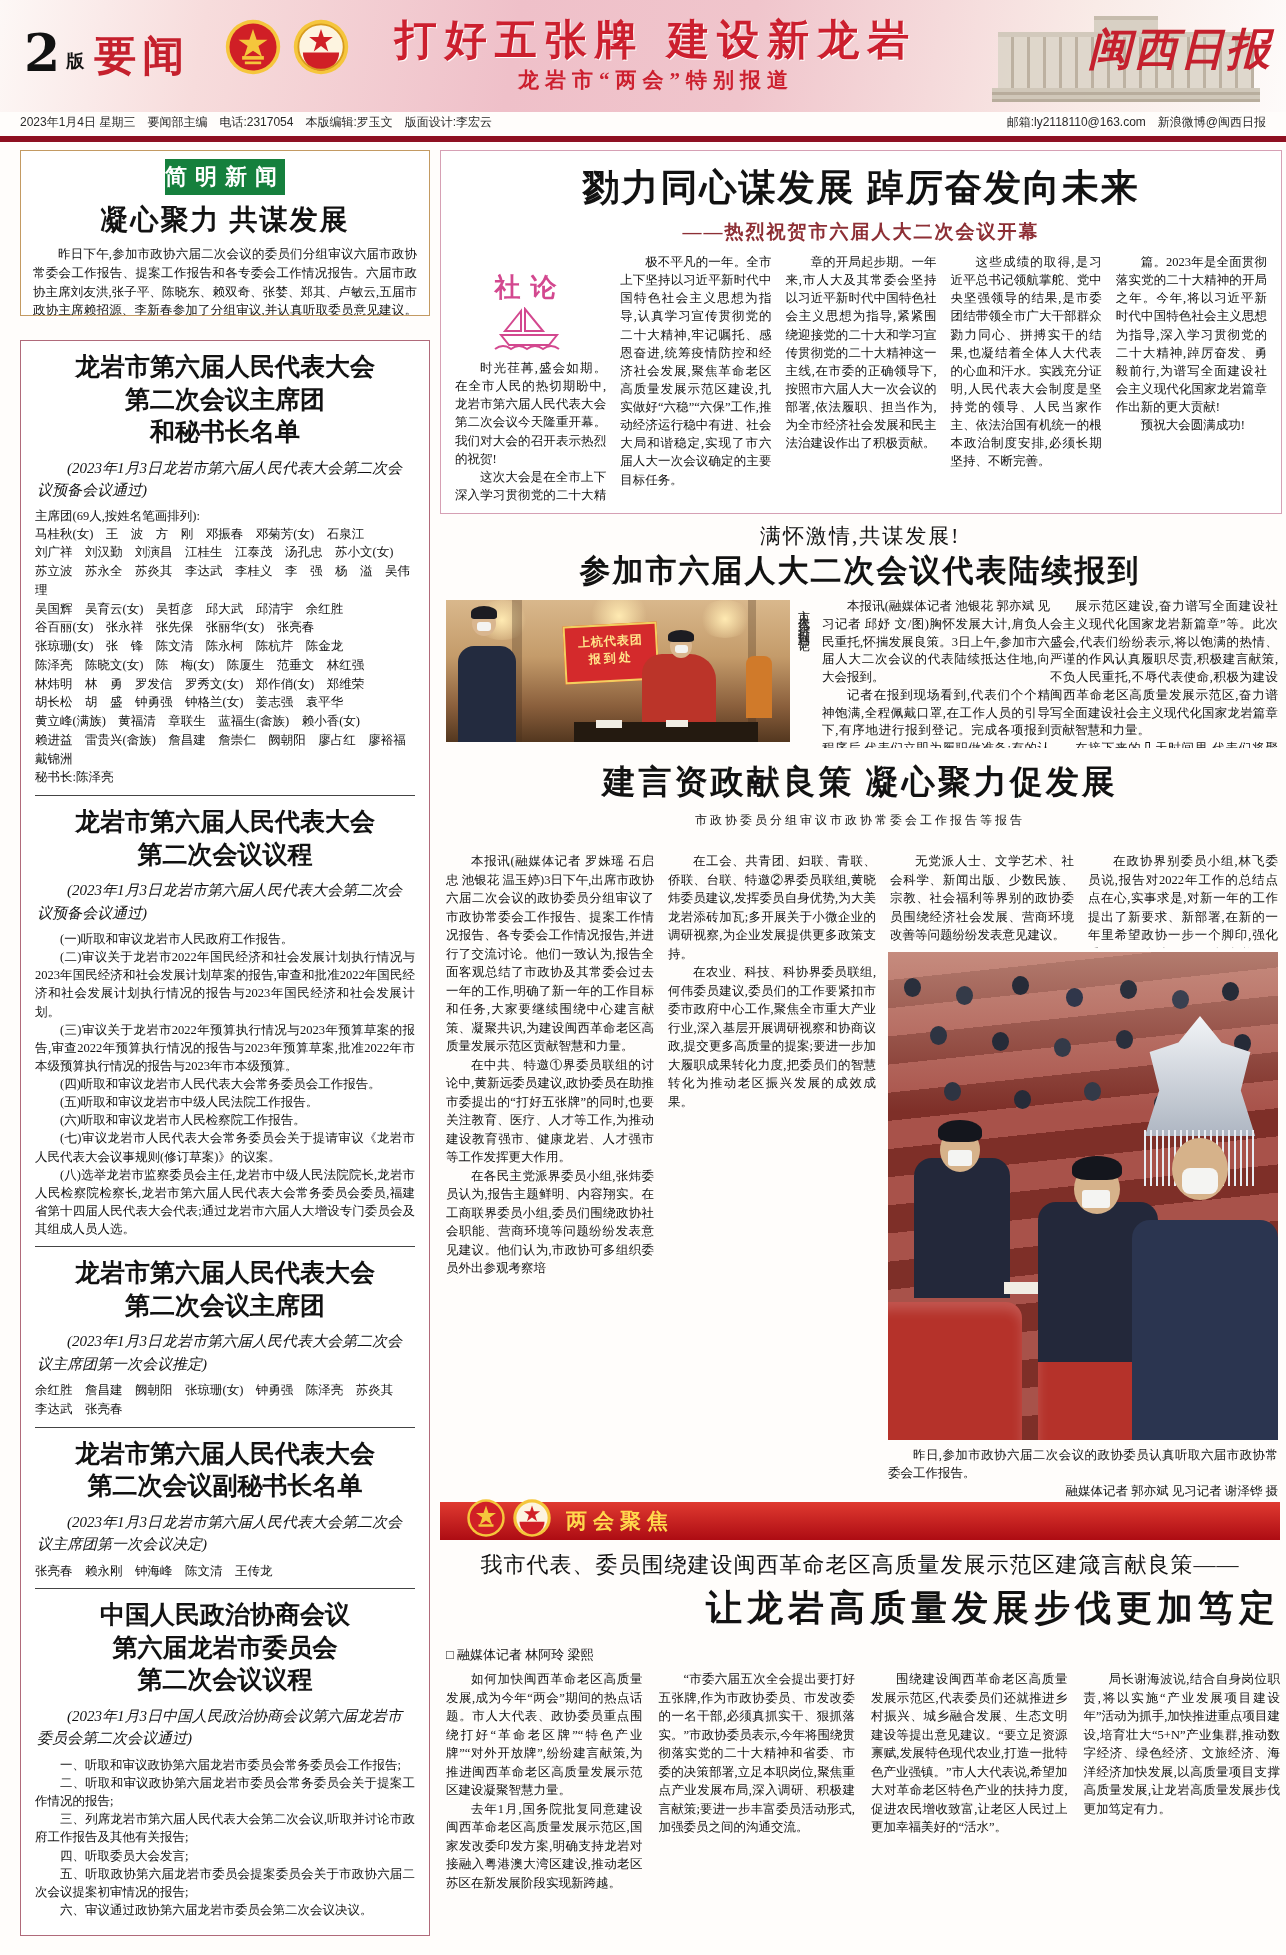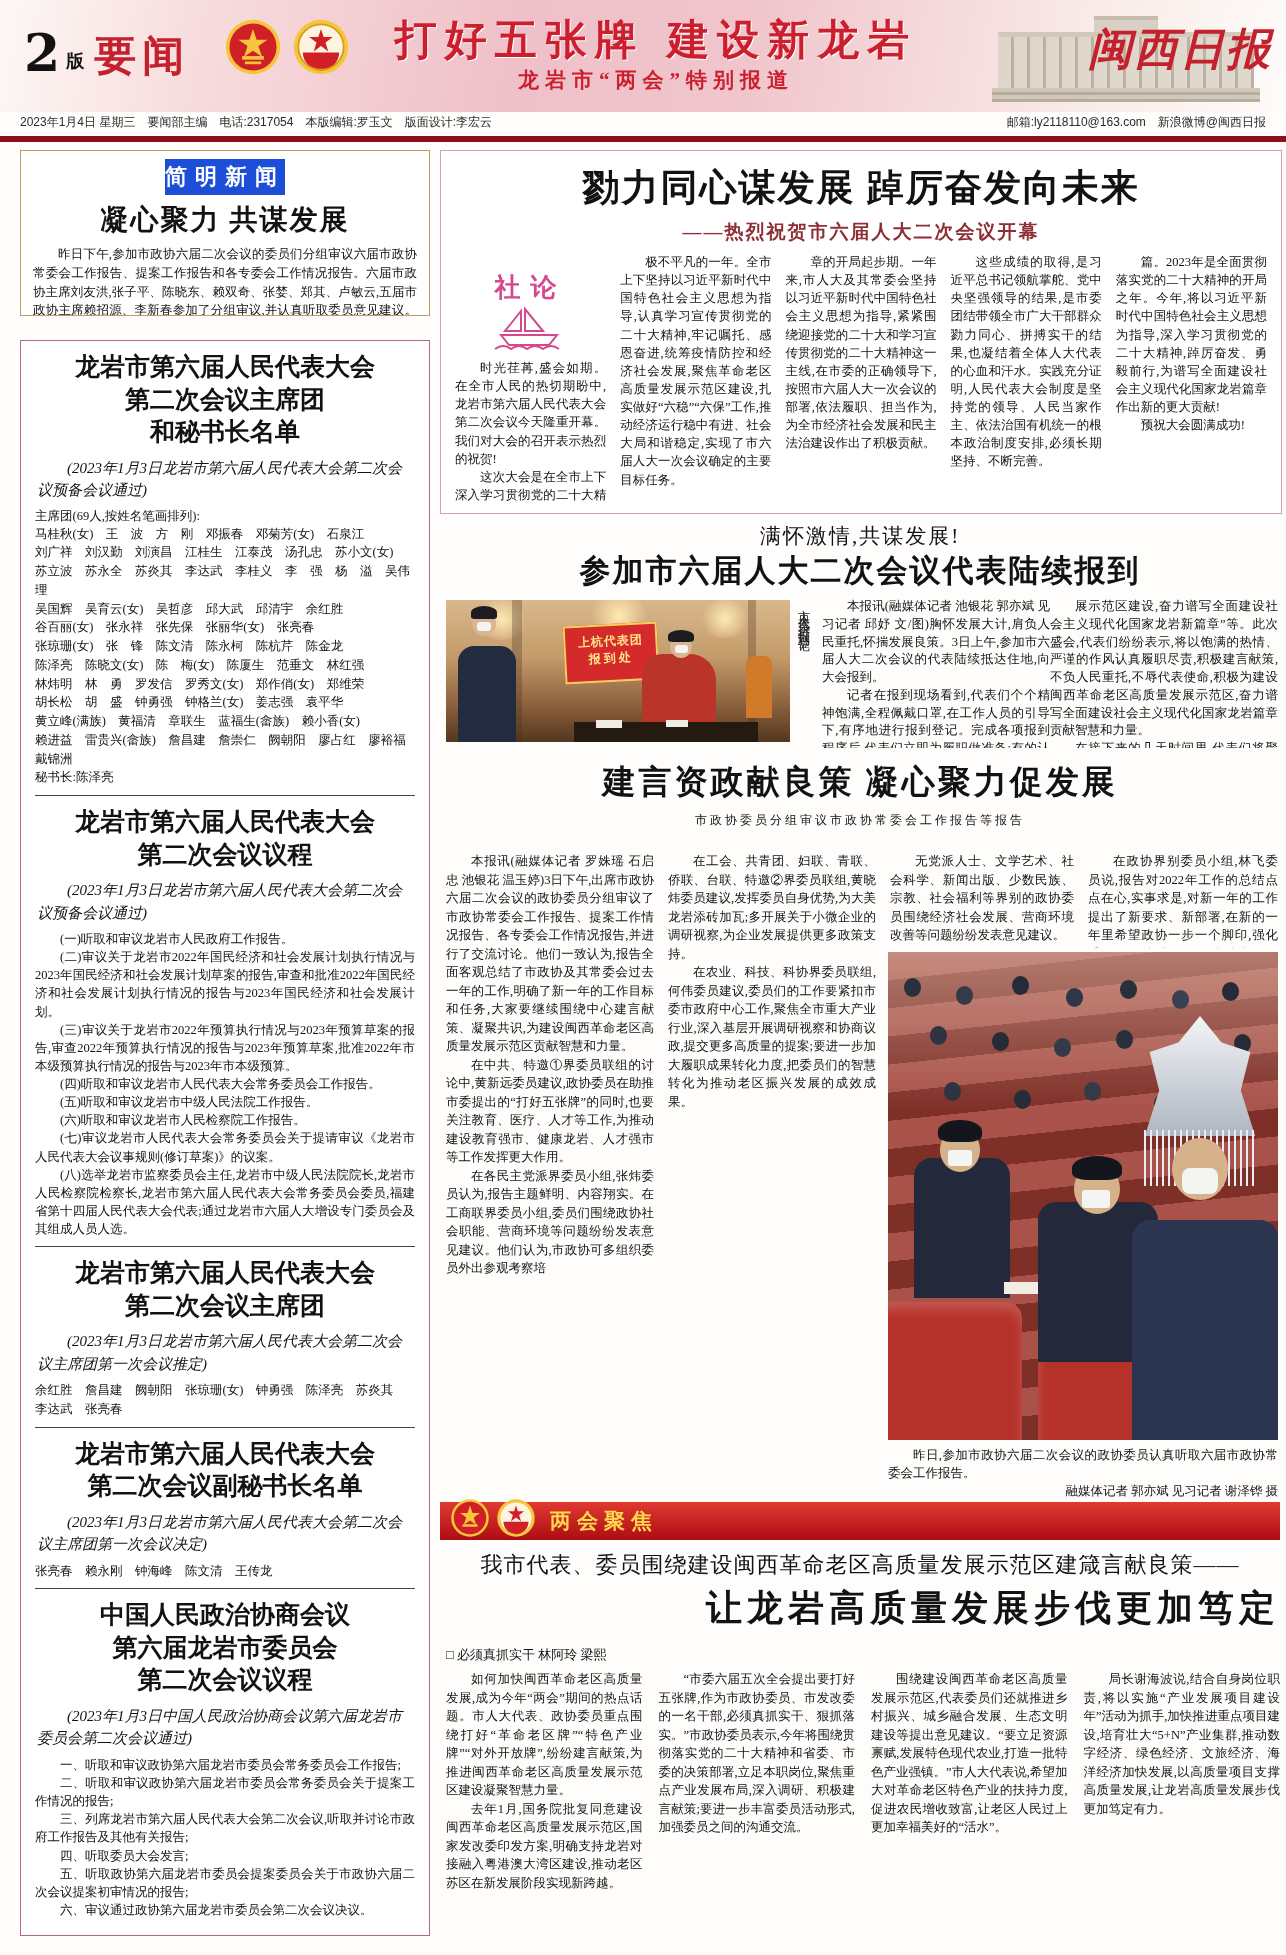--- a/index.html
+++ b/index.html
@@ -27,21 +27,21 @@
   .b-mid{position:absolute;left:96px;top:6px;width:64px;height:18px;background:#d6cec1;border-top:4px solid #c2b8a8;}
   .b-steps{position:absolute;left:-6px;top:78px;width:268px;height:14px;
      background:repeating-linear-gradient(180deg,#cdc5b6 0 4px,#b3a897 4px 7px);}
   .masthead{right:14px;top:20px;width:186px;text-align:right;font-size:44px;font-weight:bold;
      font-style:italic;color:#c5202d;letter-spacing:2px;font-family:"DejaVu Serif",serif;}
   .dateline{left:20px;top:114px;width:1246px;display:flex;justify-content:space-between;
      font-size:12px;color:#2a2a2a;font-family:"Liberation Sans",sans-serif;}
   .toprule{left:0;top:136px;width:1286px;height:6px;background:#8e1020;}
   
   .boxA{left:20px;top:150px;width:408px;height:164px;border:1px solid #c39a62;background:#fff;overflow:hidden;}
-  .badge{margin:8px auto 0;width:max-content;background:#1d4ed8;color:#fff;font-size:22px;font-weight:bold;
+  .badge{margin:8px auto 0;width:max-content;background:#15803d;color:#fff;font-size:22px;font-weight:bold;
      letter-spacing:8px;padding:3px 0;font-family:"Liberation Sans",sans-serif;}
   .briefhead{text-align:center;font-size:28px;font-weight:bold;margin-top:6px;letter-spacing:2px;}
   .briefbody{padding:6px 12px 0;font-size:12.5px;line-height:1.5;}
   .boxB{left:20px;top:340px;width:408px;height:1594px;border:1px solid #b06a7a;background:#fff;overflow:hidden;}
   .section{padding:10px 10px 8px;}
   .sep{border-top:1.5px solid #444;margin:0 14px;}
   .sec-title{text-align:center;font-weight:bold;font-size:25px;line-height:1.3;font-family:"DejaVu Serif",serif;}
   .t-line{display:block;}
   .sec-note{font-size:15px;font-style:italic;margin:8px 6px 6px;text-indent:2em;line-height:1.5;}
   .name-intro{font-size:12.5px;margin:2px 4px 0;}
@@ -100,21 +100,21 @@
   .p2-head{position:absolute;border-radius:50%;background:#d6b28a;}
   .p2-hairm{position:absolute;border-radius:50% 50% 30% 30%;background:#14161d;}
   .p2-chair{position:absolute;background:#b5322a;border-radius:16px 16px 0 0;box-shadow:inset 0 8px 12px rgba(255,255,255,.18);}
   .p2-crown{position:absolute;background:linear-gradient(180deg,#f2f4f7,#aeb6c2);
      clip-path:polygon(50% 0,68% 22%,92% 30%,84% 62%,96% 100%,4% 100%,16% 62%,8% 30%,32% 22%);}
   .p2-fringe{position:absolute;background:repeating-linear-gradient(90deg,#e8ecf2 0 2px,rgba(232,236,242,0) 2px 6px);}
   .caption{left:888px;top:1446px;width:390px;font-size:12.5px;line-height:1.45;}
   .credit{text-align:right;}
   
   .band{left:440px;top:1502px;width:840px;height:38px;background:linear-gradient(180deg,#e03a30,#ad0c13);
-     display:flex;align-items:center;padding-left:10px;box-sizing:border-box;}
+     display:flex;align-items:center;padding-left:26px;box-sizing:border-box;}
   .band .emblem{width:40px;height:40px;margin-top:-6px;margin-right:6px;}
   .band-label{font-size:21px;font-weight:bold;color:#ffd84d;letter-spacing:6px;margin-left:8px;
      font-family:"Liberation Sans",sans-serif;}
   .bot-kicker{left:440px;top:1550px;width:840px;text-align:center;font-size:22px;letter-spacing:1px;}
   .bot-headline{left:440px;top:1584px;width:840px;text-align:right;font-size:36px;font-weight:bold;letter-spacing:5px;}
   .bot-byline{left:446px;top:1646px;font-size:13px;}
   .bot-cols{left:446px;top:1670px;width:834px;height:278px;display:flex;gap:16px;overflow:hidden;}
   .bot-col{flex:1;font-size:12.5px;line-height:1.48;}
 </style>
 </head>
@@ -371,21 +371,21 @@
   <svg class="emblem" viewBox="0 0 64 64">
     <circle cx="32" cy="32" r="30" fill="#f5c63c"></circle>
       <circle cx="32" cy="32" r="25" fill="#fdf4e0"></circle>
     <polygon points="32,12 35,21 45,21 37,27 40,37 32,31 24,37 27,27 19,21 29,21" fill="#d01f26"></polygon>
     <path d="M12 38 a20 20 0 0 0 40 0 z" fill="#d01f26"></path>
   </svg>
   <span class="band-label">两会聚焦</span>
 </div>
 <div class="abs bot-kicker">我市代表、委员围绕建设闽西革命老区高质量发展示范区建箴言献良策——</div>
 <div class="abs bot-headline">让龙岩高质量发展步伐更加笃定</div>
-<div class="abs bot-byline">□ 必须真抓实干 林阿玲 梁熙</div>
+<div class="abs bot-byline">□ 融媒体记者 林阿玲 梁熙</div>
 <div class="abs bot-cols">
   <div class="bot-col jc">
       <div class="para jc">如何加快闽西革命老区高质量发展,成为今年“两会”期间的热点话题。市人大代表、政协委员重点围绕打好“革命老区牌”“特色产业牌”“对外开放牌”,纷纷建言献策,为推进闽西革命老区高质量发展示范区建设凝聚智慧力量。</div>
       <div class="para jc">去年1月,国务院批复同意建设闽西革命老区高质量发展示范区,国家发改委印发方案,明确支持龙岩对接融入粤港澳大湾区建设,推动老区苏区在新发展阶段实现新跨越。</div>
     </div>
   <div class="bot-col jc">
       <div class="para jc">“市委六届五次全会提出要打好五张牌,作为市政协委员、市发改委的一名干部,必须真抓实干、狠抓落实。”市政协委员表示,今年将围绕贯彻落实党的二十大精神和省委、市委的决策部署,立足本职岗位,聚焦重点产业发展布局,深入调研、积极建言献策;要进一步丰富委员活动形式,加强委员之间的沟通交流。</div>
     </div>
   <div class="bot-col jc">
       <div class="para jc">围绕建设闽西革命老区高质量发展示范区,代表委员们还就推进乡村振兴、城乡融合发展、生态文明建设等提出意见建议。“要立足资源禀赋,发展特色现代农业,打造一批特色产业强镇。”市人大代表说,希望加大对革命老区特色产业的扶持力度,促进农民增收致富,让老区人民过上更加幸福美好的“活水”。</div>

